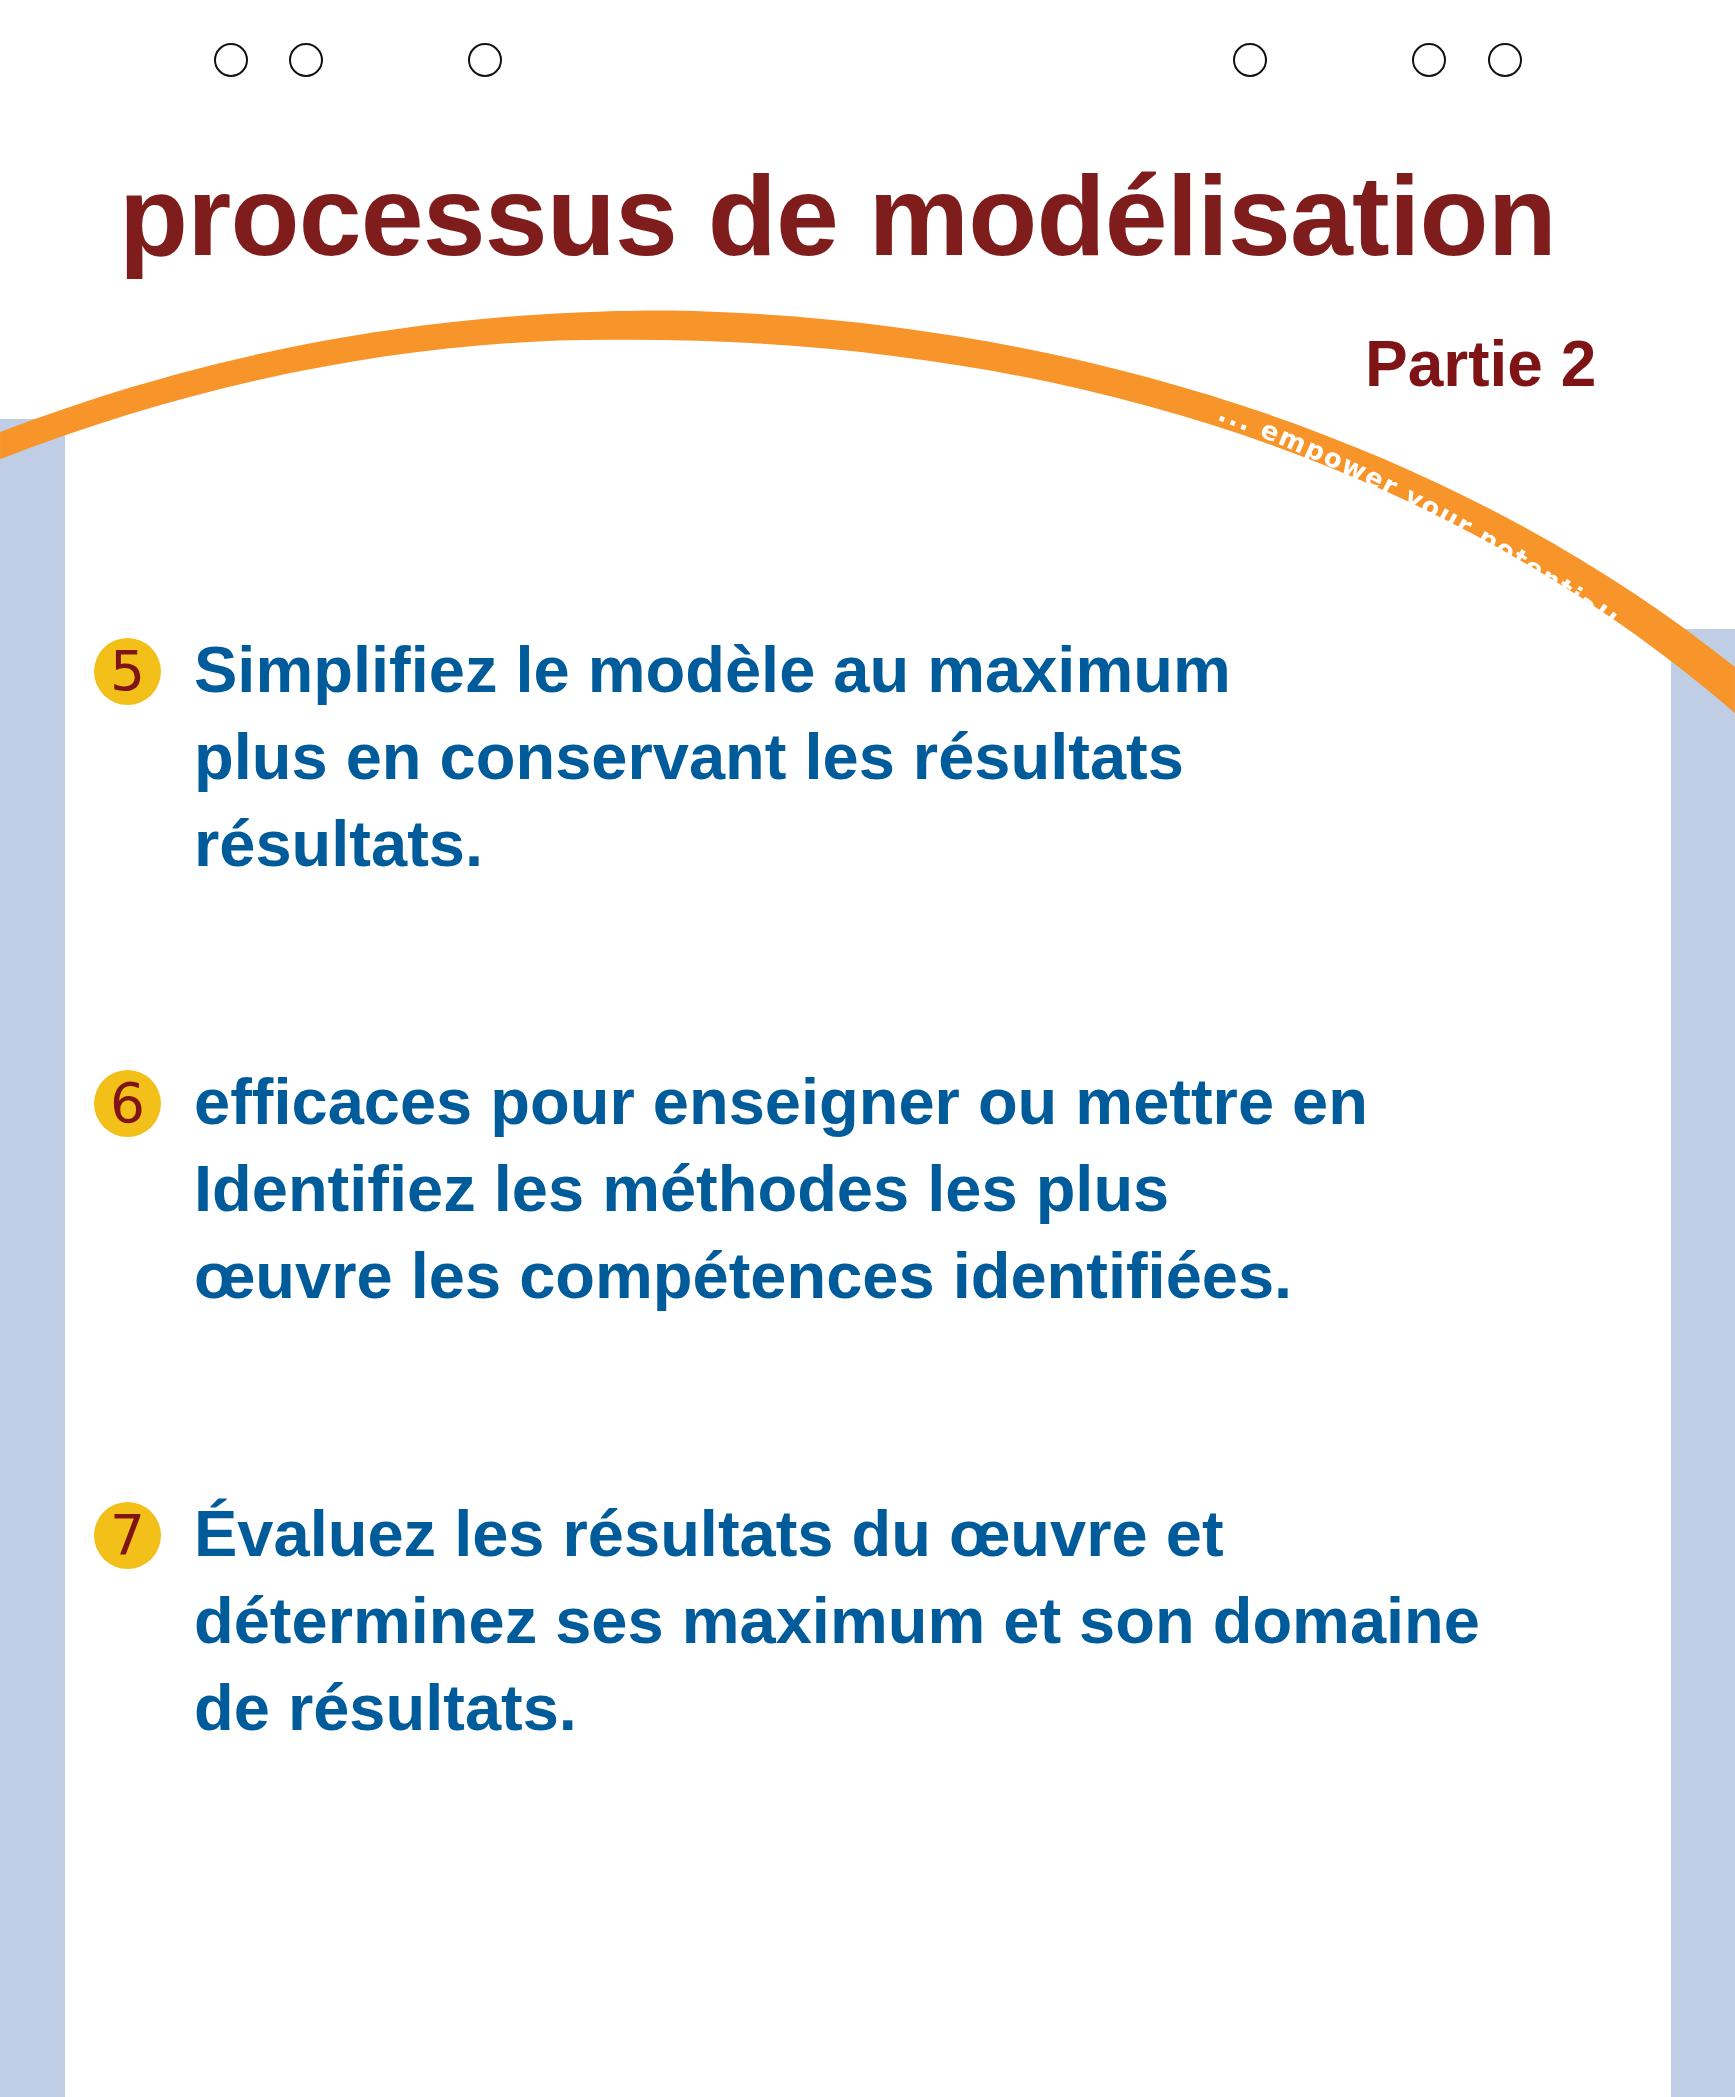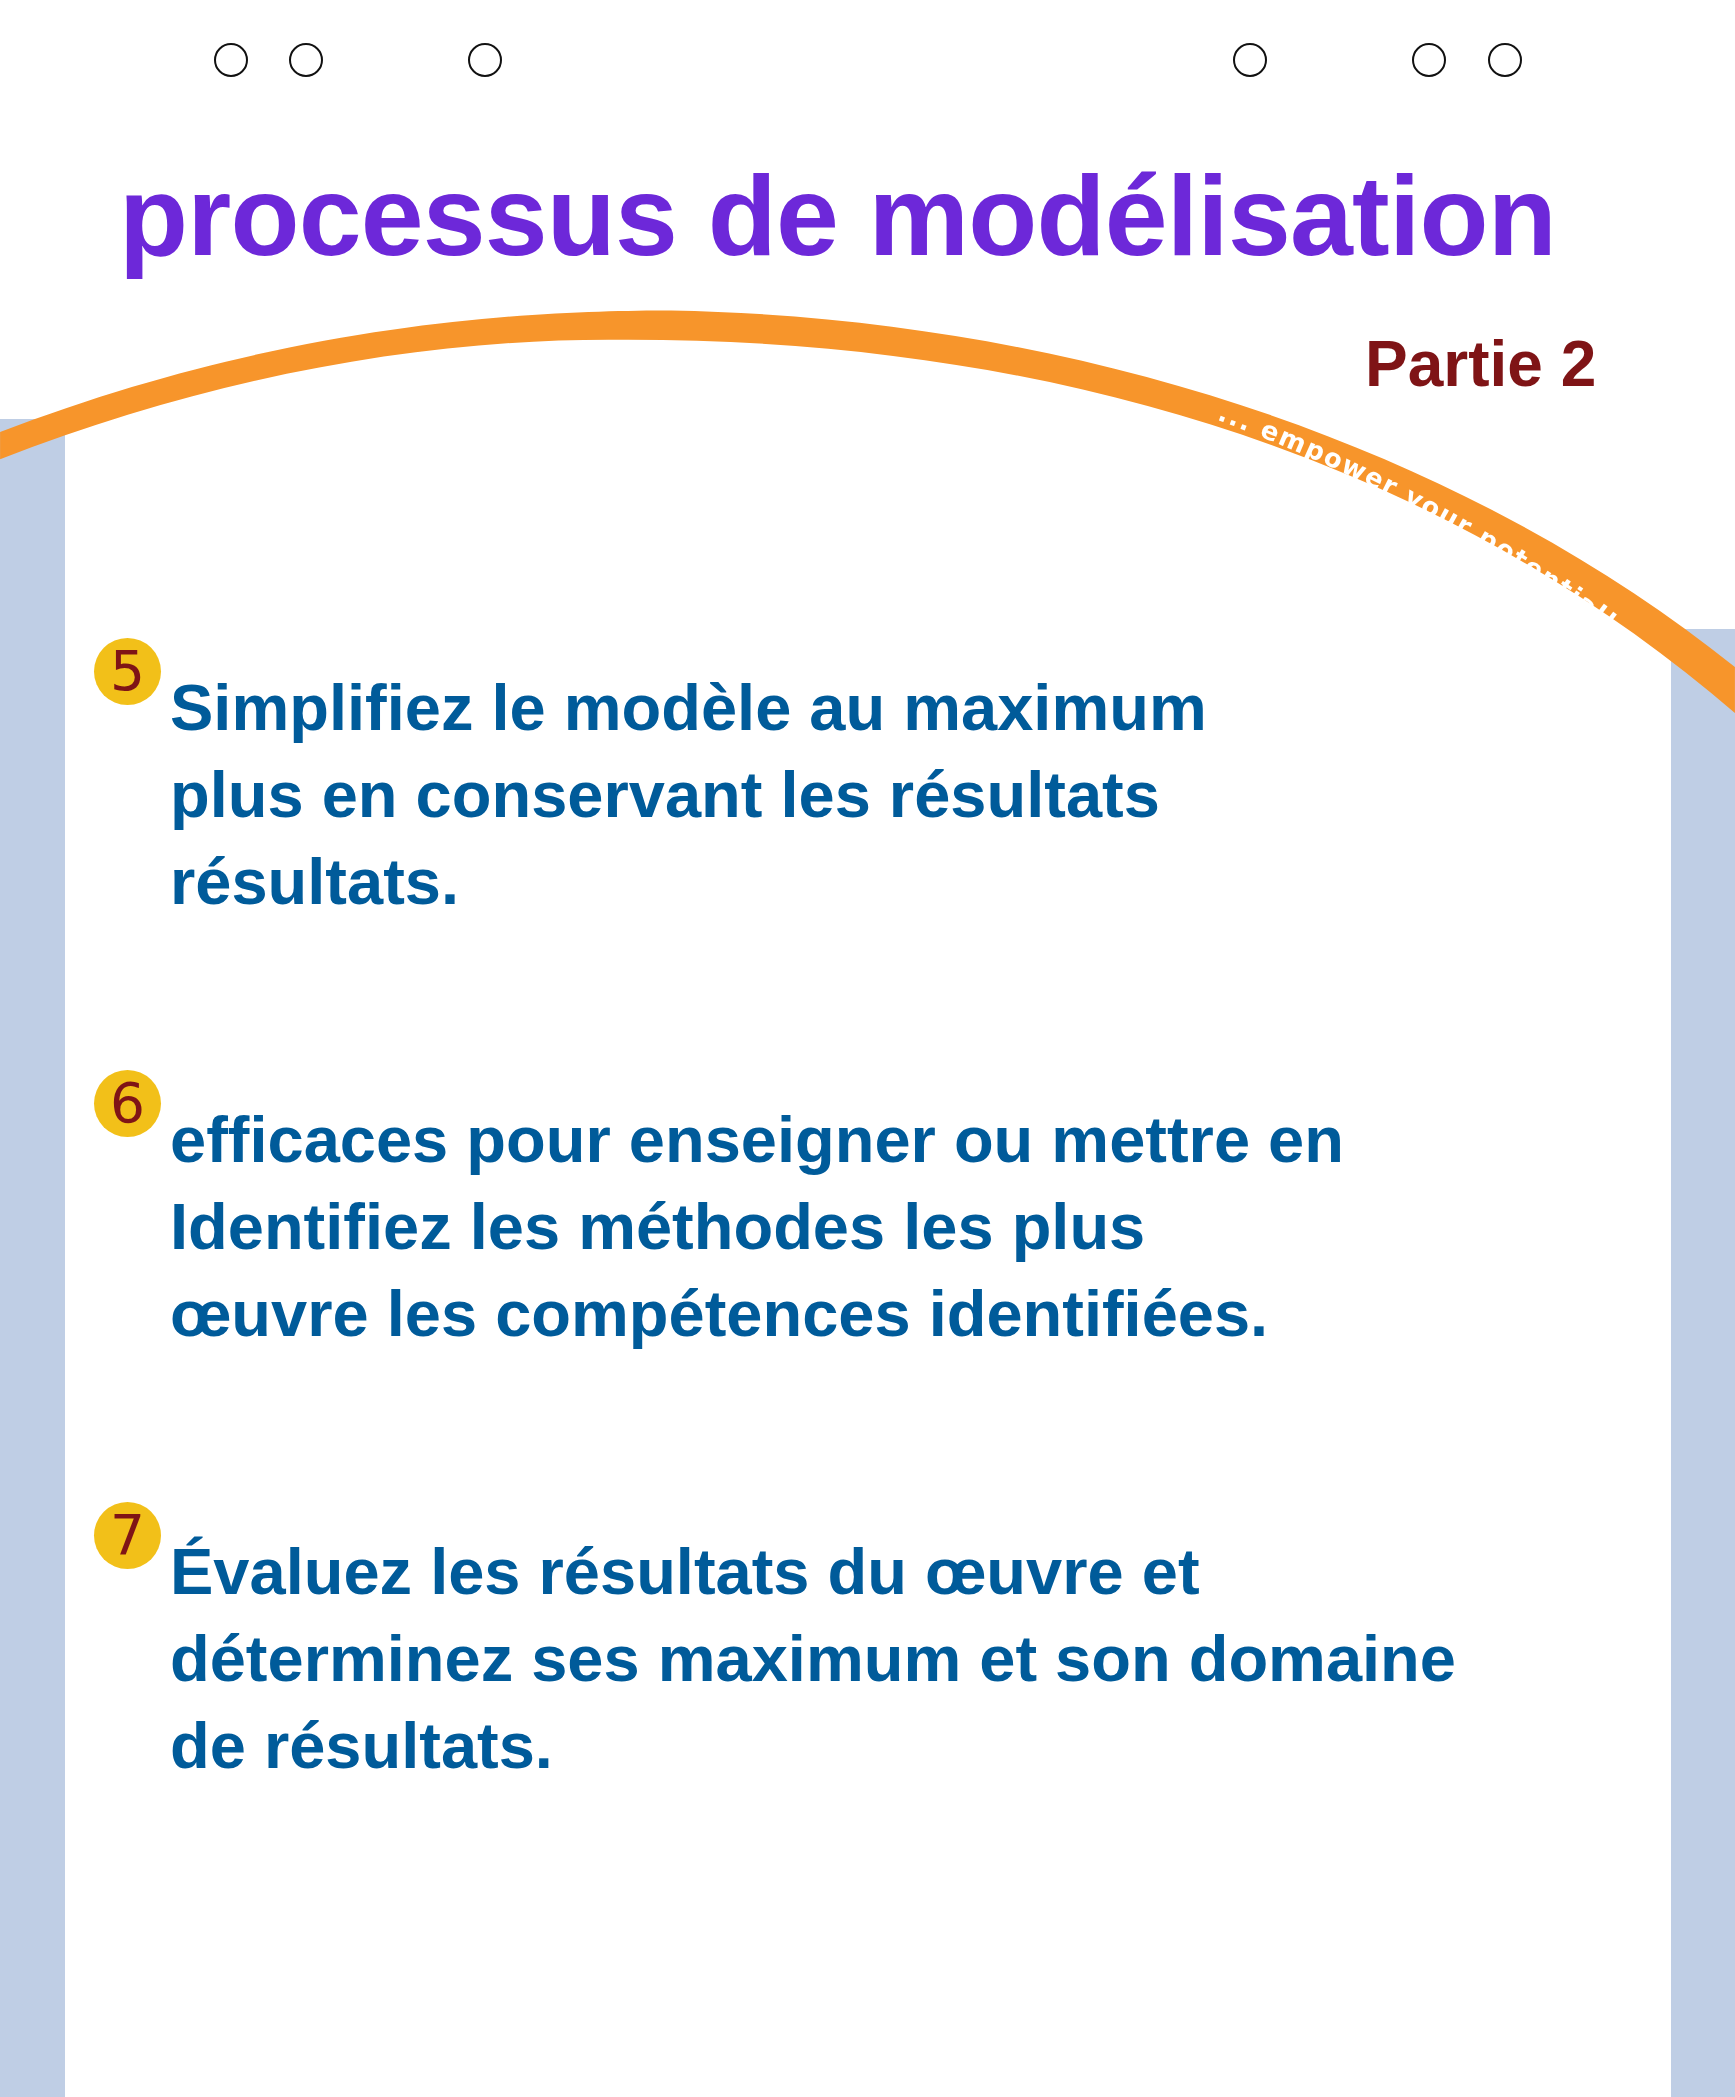--- a/index.html
+++ b/index.html
@@ -1,25 +1,25 @@
 <!DOCTYPE html>
 <html style="font-size:6.7px"><head>
 <meta charset="utf-8">
 <style>
   html, body { margin:0; padding:0; }
   body { width:1735px; height:2526px; position:relative; overflow:hidden; background:#ffffff; font-family:"Liberation Sans", sans-serif; }
   .frame-left { position:absolute; left:0; top:419px; width:65px; height:2106px; background:#bfcee5; }
   .frame-right { position:absolute; left:1671px; top:629px; width:64px; height:1897px; background:#bfcee5; }
   .hole { position:absolute; width:34px; height:34px; border:2.1px solid #111; border-radius:50%; box-sizing:border-box; background:#fff; top:43px; }
   .arc-svg { position:absolute; left:0; top:0; width:1735px; height:755px; }
-  .title { position:absolute; left:0; width:1675px; top:151px; text-align:center; font-weight:bold; font-size:113px; color:#6d28d9; letter-spacing:-0.8px; white-space:nowrap; }
+  .title { position:absolute; left:0; width:1675px; top:151px; text-align:center; font-weight:bold; font-size:113px; color:#7f1d1d; letter-spacing:-0.8px; white-space:nowrap; }
   .partie { position:absolute; left:1365px; top:327px; font-weight:bold; font-size:64px; color:#7f1416; white-space:nowrap; }
   .item { position:absolute; left:92px; width:1468px; }
   .badge { position:absolute; left:2.1px; top:0; width:67px; height:67px; border-radius:50%; background:#f2c019; color:#7f1416; font-size:55px; text-align:center; line-height:67px; font-family:"DejaVu Sans", sans-serif; }
-  .item-text { position:absolute; left:78px; top:-11.7px; font-weight:bold; font-size:65px; line-height:87px; color:#005b9a;margin-top:38px; }
+  .item-text { position:absolute; left:102px; top:-11.7px; font-weight:bold; font-size:65px; line-height:87px; color:#005b9a; }
   .item-text span { display:block; white-space:nowrap; }
 </style>
 </head>
 <body>
 
 <div class="frame-left"></div>
 <div class="frame-right"></div>
 
 <svg class="arc-svg" viewBox="0 0 4136 1800" xmlns="http://www.w3.org/2000/svg">
 

